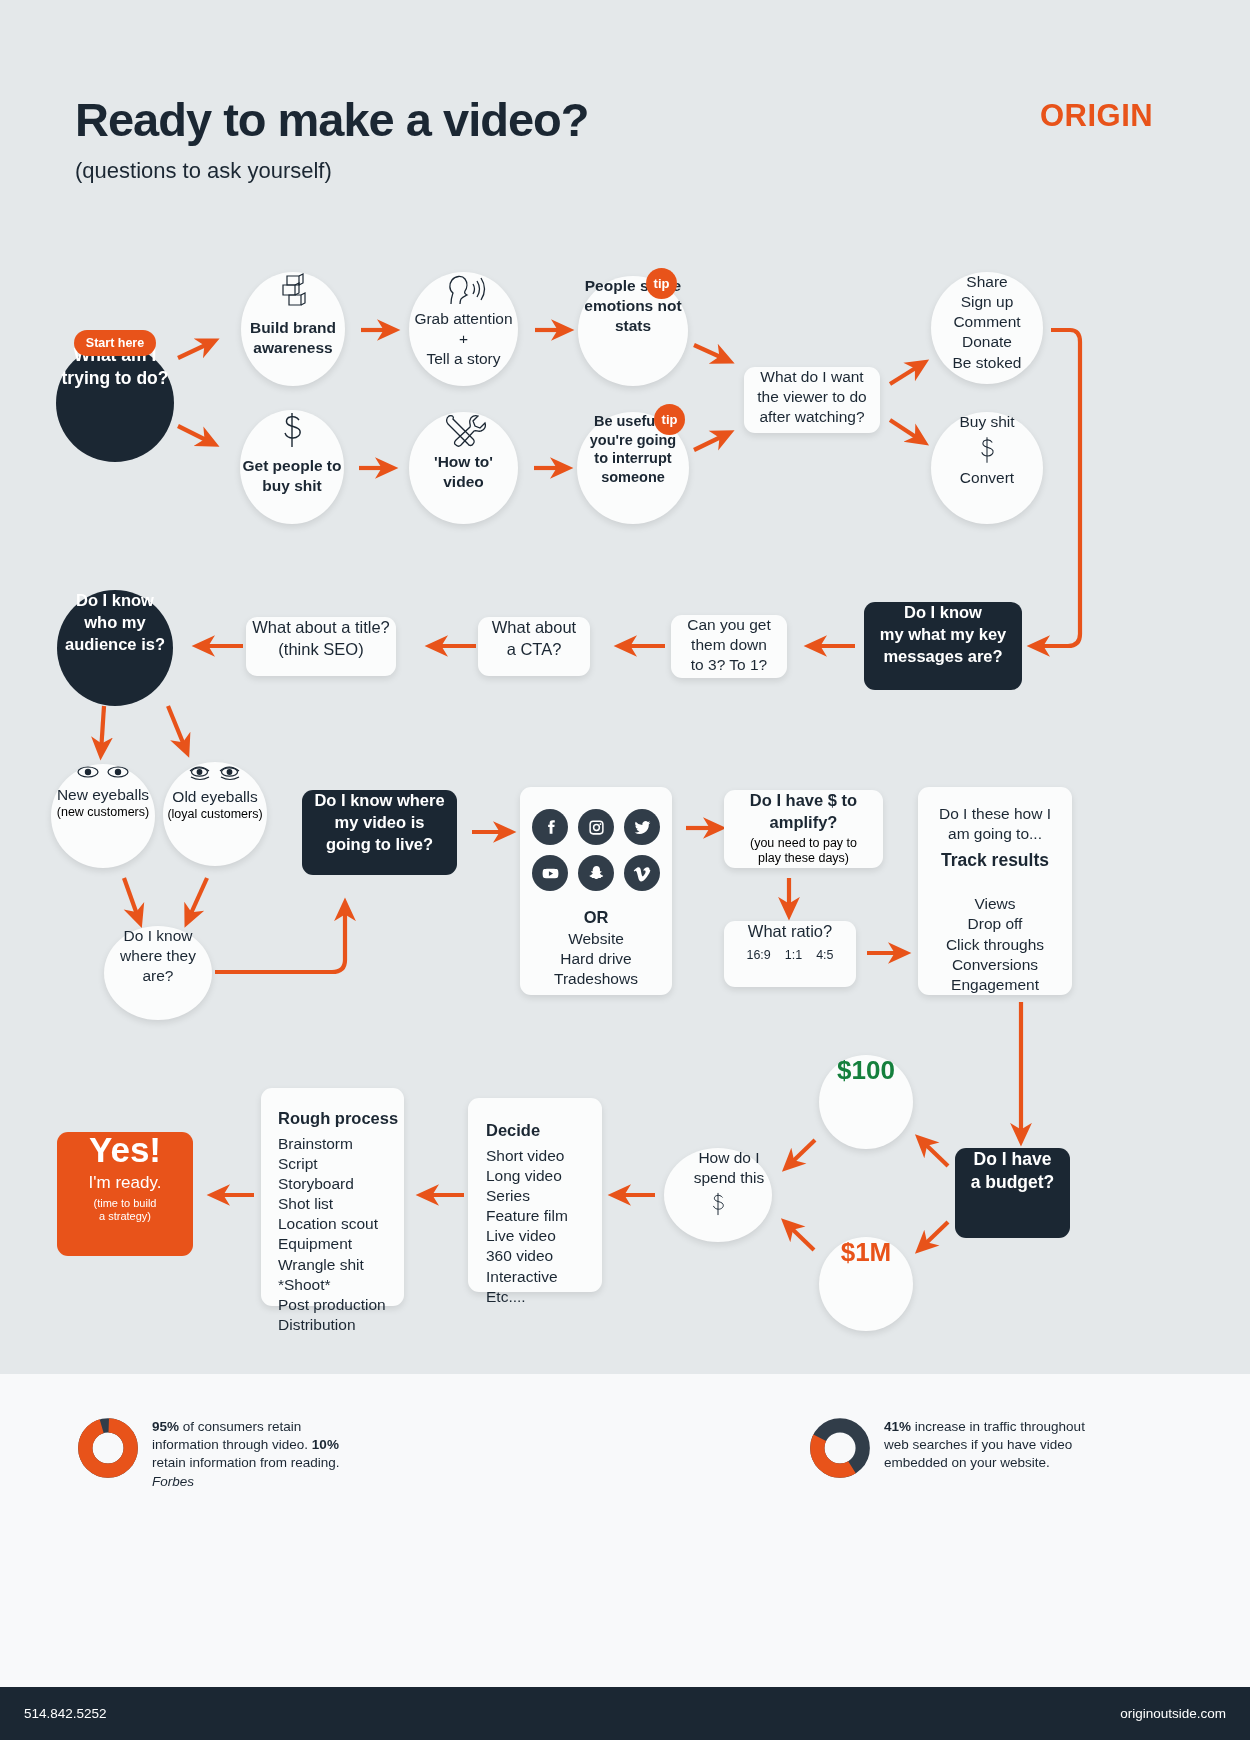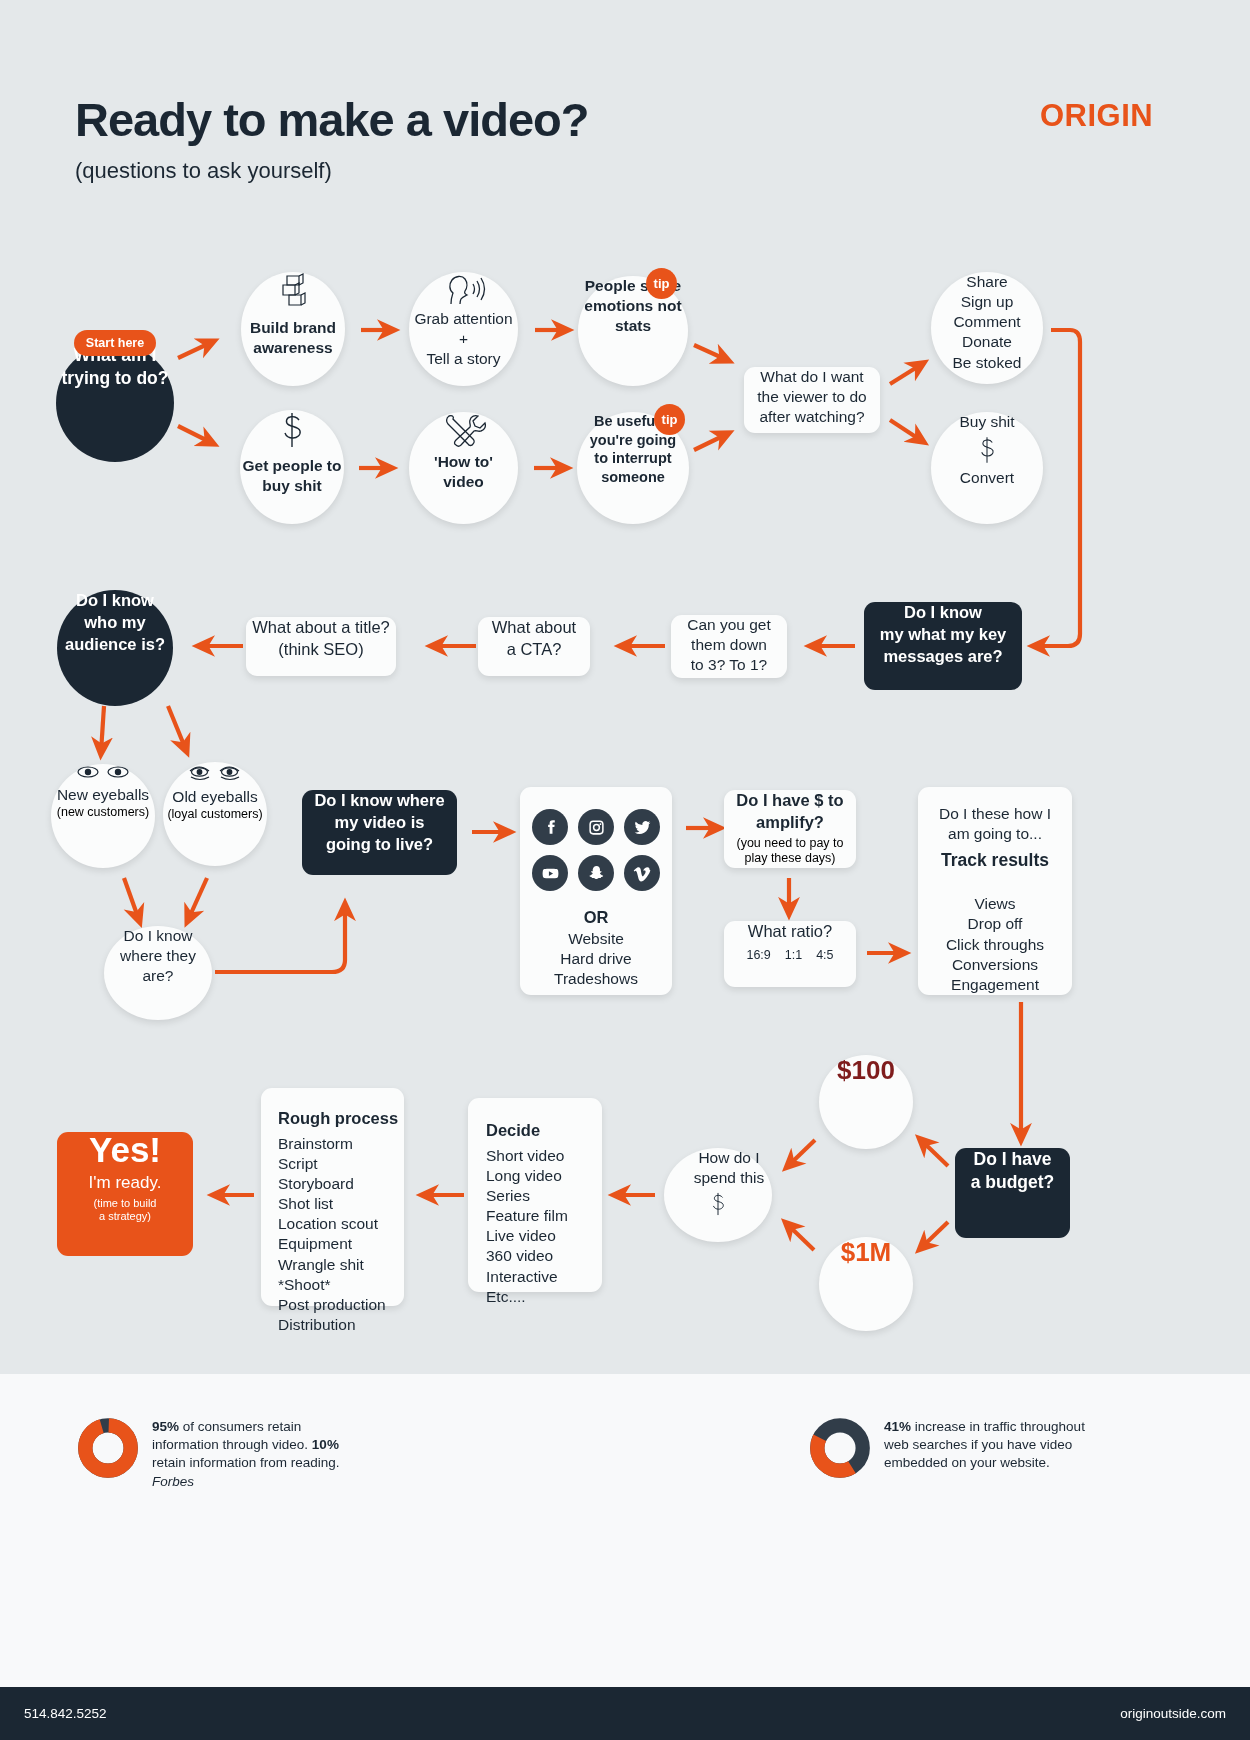--- a/index.html
+++ b/index.html
@@ -350,21 +350,21 @@
             <path d="M21.9 7.6c-.1 2.1-1.6 5-4.4 8.7-2.9 3.9-5.4 5.8-7.4 5.8-1.2 0-2.3-1.2-3.1-3.5L5.3 12c-.6-2.3-1.3-3.5-2-3.5-.2 0-.7.3-1.5.9l-.9-1.2 2.8-2.5C5.1 4.6 6.1 4 6.8 4c1.6-.2 2.6.9 3 3.3.4 2.6.7 4.2.9 4.9.5 2.3 1 3.4 1.6 3.4.5 0 1.2-.7 2.1-2.2.9-1.5 1.4-2.6 1.5-3.4.1-1.2-.4-1.8-1.5-1.8-.5 0-1 .1-1.6.3C13.8 5.7 15.7 4 18.3 4c1.9.1 2.8 1.3 2.7 3.6z"></path>
           </svg>
       </div>
     </div>
     <div class="t16 b" style="margin-top:6px;">OR</div>
     <div class="t15" style="white-space:pre-line;">Website
 Hard drive
 Tradeshows</div>
   </div>
 
-  <div class="node box-white" style="left:724px; top:790px; width:132px; height:78px;">
+  <div class="node box-white" style="left:724px; top:790px; width:159px; height:78px;">
     <div class="t16 b" style="white-space:pre-line;">Do I have $ to
 amplify?</div>
     <div class="small" style="white-space:pre-line; margin-top:2px;">(you need to pay to
 play these days)</div>
   </div>
 
   <div class="node box-white" style="left:724px; top:921px; width:132px; height:66px;">
     <div class="t16">What ratio?</div>
     <div class="ratios">
       <span>16:9</span>
@@ -384,21 +384,21 @@
 Conversions
 Engagement</div>
   </div>
 
   <div class="node box-dark" style="left:955px; top:1148px; width:115px; height:90px;">
     <div class="t17 b" style="color:#fff; white-space:pre-line;">Do I have
 a budget?</div>
   </div>
 
   <div class="node circle-white" style="left:819px; top:1055px; width:94px; height:94px;">
-    <div style="font-size:26px; font-weight:bold; color:#7f1d1d;">$100</div>
+    <div style="font-size:26px; font-weight:bold; color:#15803d;">$100</div>
   </div>
 
   <div class="node circle-white" style="left:819px; top:1237px; width:94px; height:94px;">
     <div style="font-size:26px; font-weight:bold; color:#e8531a;">$1M</div>
   </div>
 
   <div class="node circle-white" style="left:664px; top:1148px; width:108px; height:94px;">
     <div class="t15" style="white-space:pre-line;margin-left:22px;">How do I
 spend this</div>
     <div class="ico" style="margin-top:3px;">

